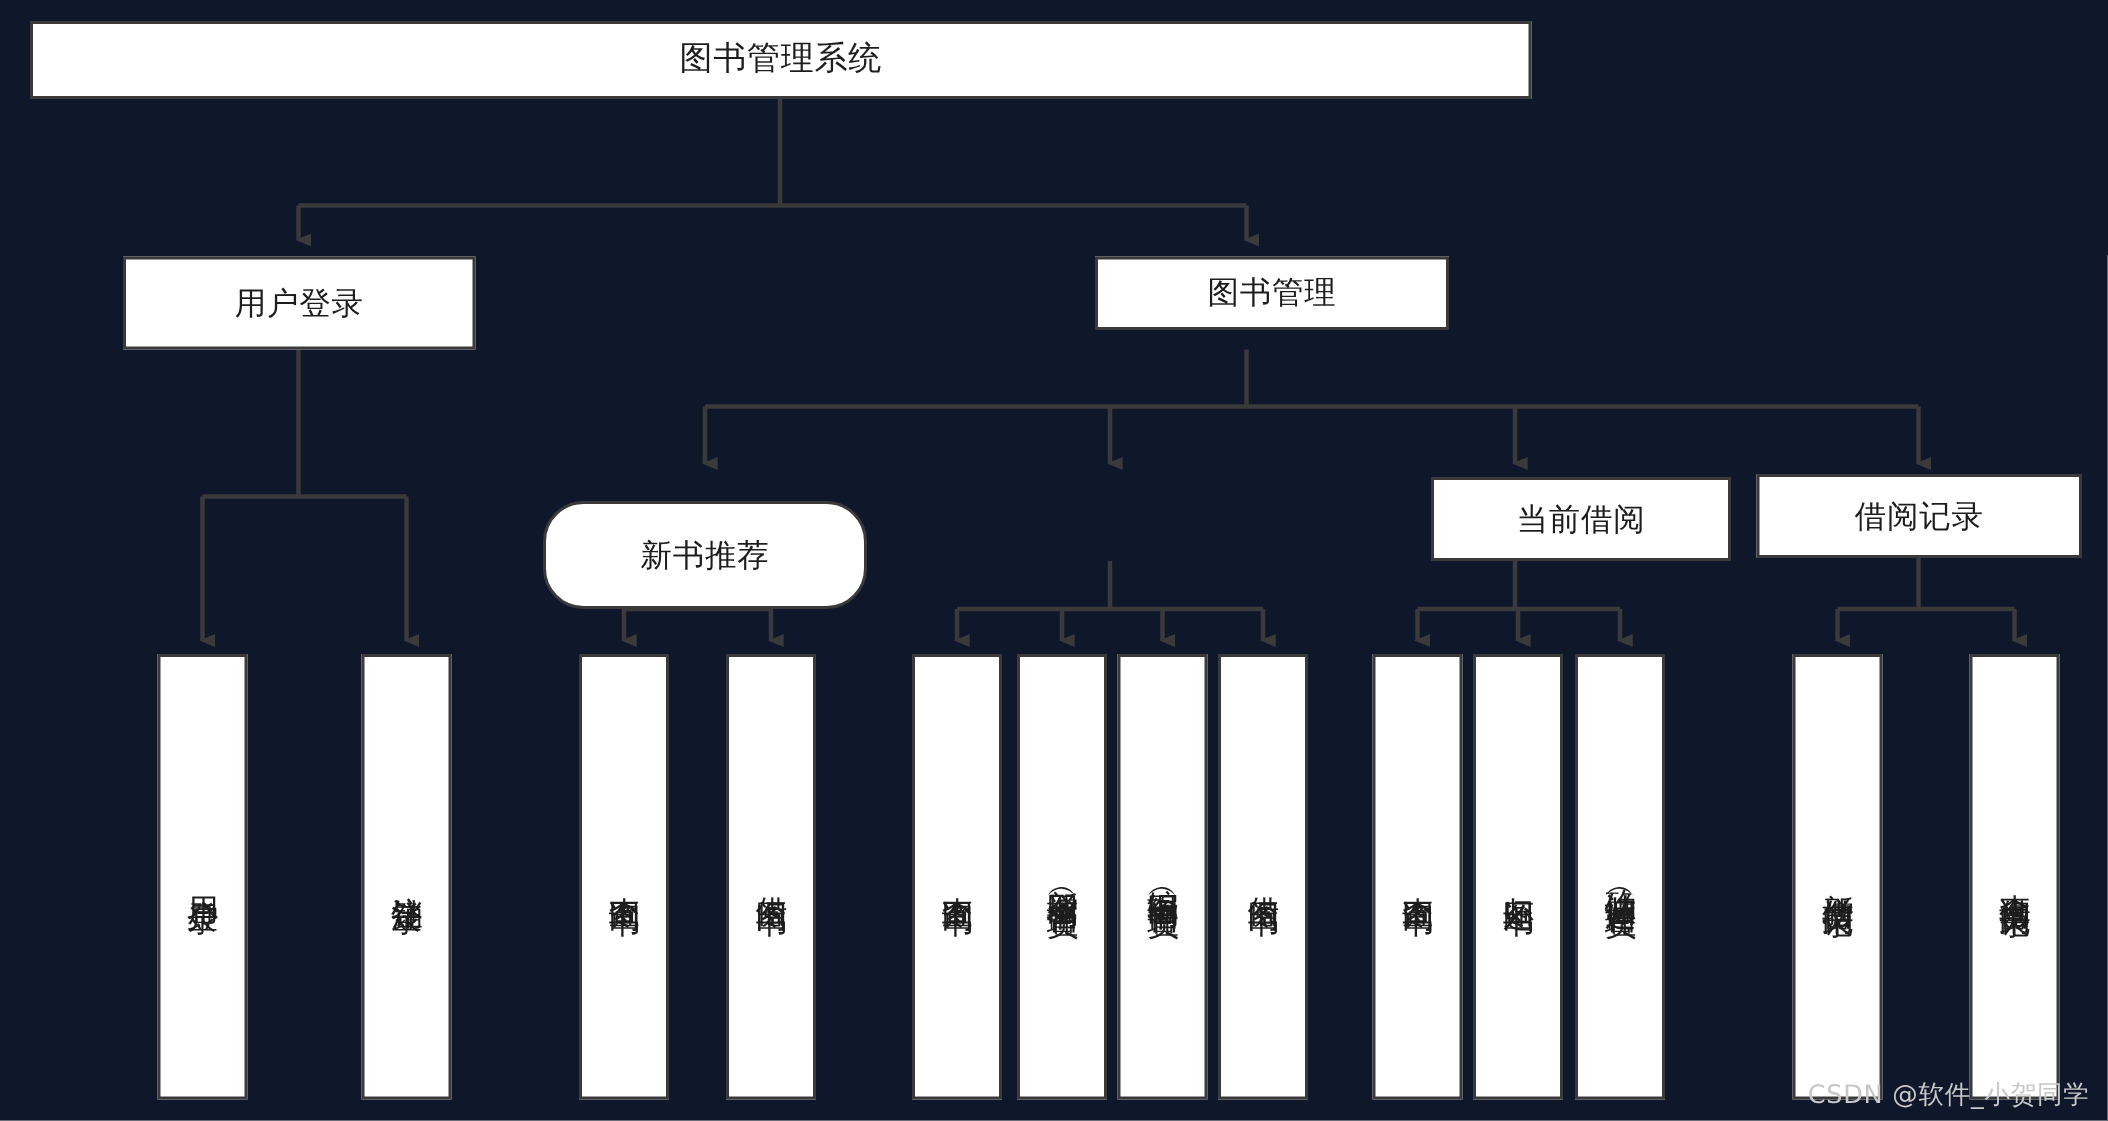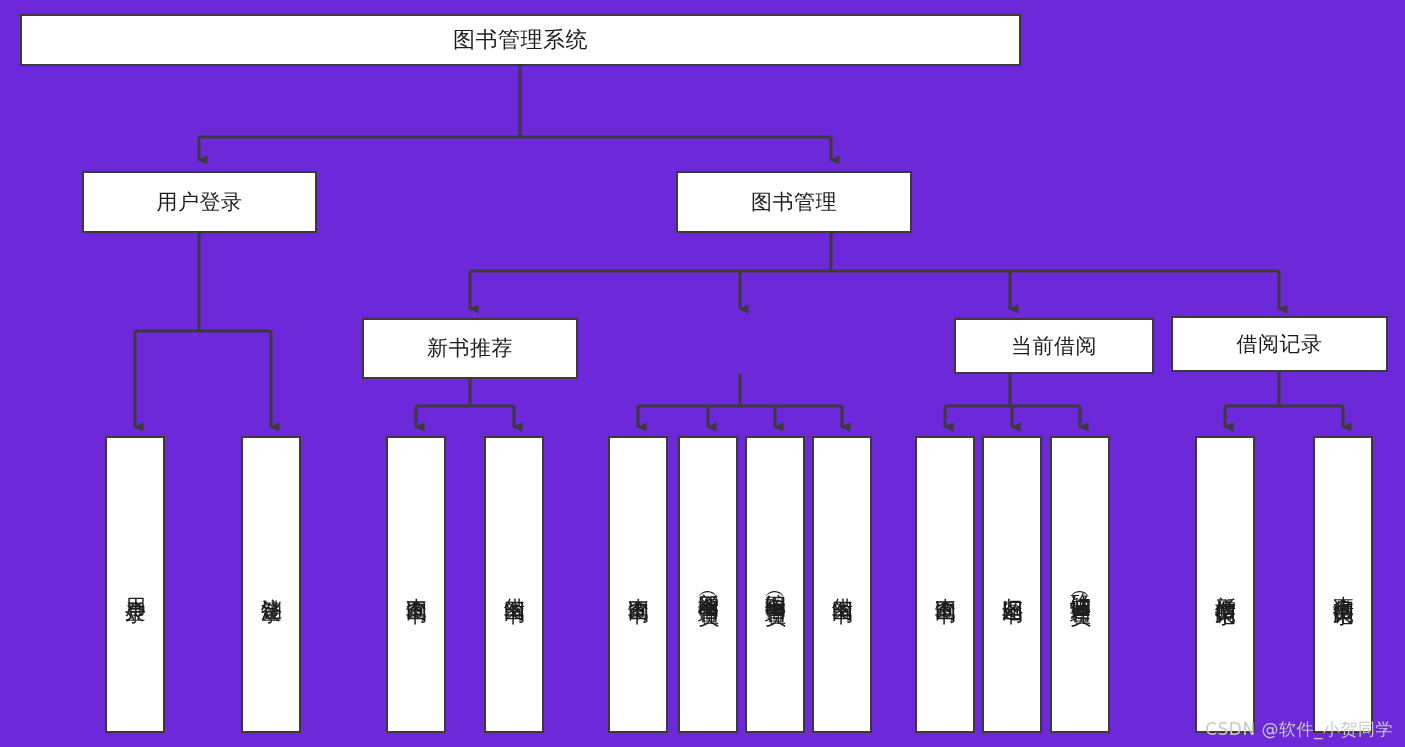--- a/index.html
+++ b/index.html
@@ -10,21 +10,21 @@
   body {
     width: 1405px;
     height: 747px;
     font-family: "DejaVu Sans", "Liberation Sans", sans-serif;
     overflow: hidden;
   }
   #diagram-root {
     position: relative;
     width: 1405px;
     height: 747px;
-    background: #6d28d9;
+    background: #0f172a;
   }
   svg#edges {
     position: absolute;
     left: 0;
     top: 0;
     width: 1405px;
     height: 747px;
     pointer-events: none;
   }
   .node {
@@ -122,25 +122,25 @@
     </g>
   </svg>
 
   <div class="node horizontal root" style="left:20px; top:14px; width:1001px; height:52px;">
     <span class="node-label">图书管理系统</span>
   </div>
 
   <div class="node horizontal" style="left:82px; top:171px; width:235px; height:62px;">
     <span class="node-label">用户登录</span>
   </div>
-  <div class="node horizontal" style="left:676px; top:171px; width:236px; height:62px;">
+  <div class="node horizontal" style="left:730px; top:171px; width:236px; height:49px;">
     <span class="node-label">图书管理</span>
   </div>
 
-  <div class="node horizontal" style="left:362px; top:318px; width:216px; height:61px;">
+  <div class="node horizontal" style="left:362px; top:334px; width:216px; height:72px;border-radius:27px;">
     <span class="node-label">新书推荐</span>
   </div>
   <div class="node horizontal" style="left:954px; top:318px; width:200px; height:56px;">
     <span class="node-label">当前借阅</span>
   </div>
   <div class="node horizontal" style="left:1171px; top:316px; width:217px; height:56px;">
     <span class="node-label">借阅记录</span>
   </div>
 
   <div class="node vertical" style="left:105px; top:436px; width:60px; height:297px;">

